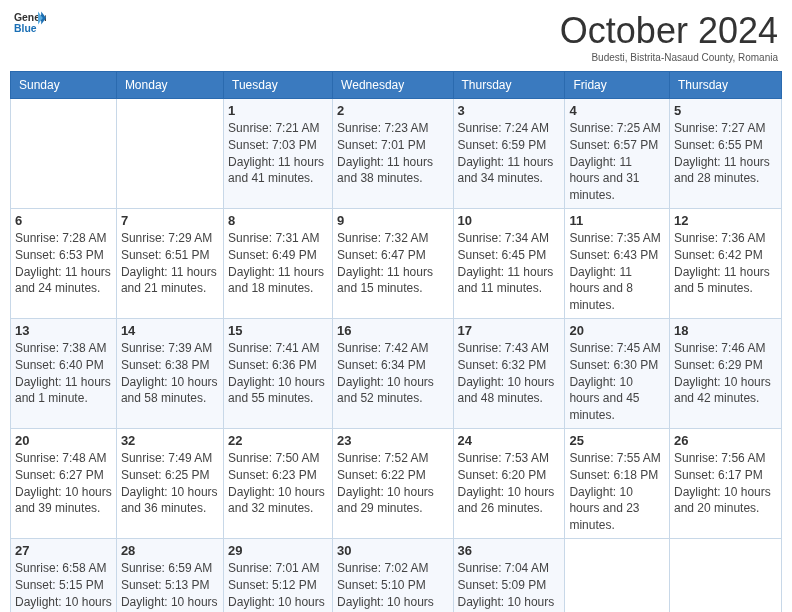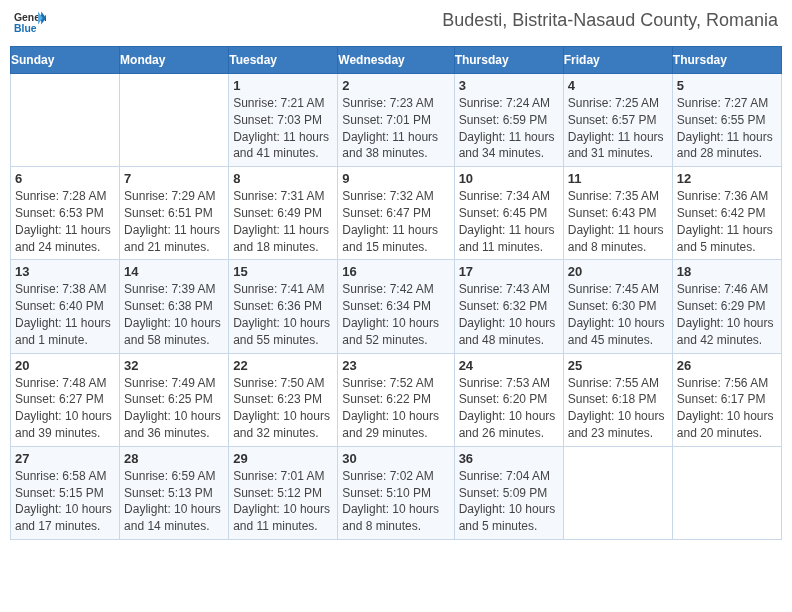--- a/index.html
+++ b/index.html
@@ -28,37 +28,37 @@
     }
     .title-block {
       text-align: right;
     }
     .month-title {
       font-size: 36px;
       font-weight: normal;
       color: #333;
     }
     .subtitle {
-      font-size: 18px;
+      font-size: 10px;
       color: #555;
     }
     table {
       width: 100%;
       border-collapse: collapse;
       font-size: 11px;
     }
     thead tr {
       background-color: #3a7abf;
       color: #fff;
     }
     thead th {
-      padding: 6px 0;
+      padding: 6px 8px;
       text-align: left;
       font-size: 12px;
-      font-weight: bold;
+      font-weight: normal;
       border: 1px solid #2a6aaf;
     }
     tbody tr {
       background: #fff;
     }
     tbody tr:nth-child(odd) {
       background: #f5f8fd;
     }
     tbody td {
       border: 1px solid #c8d8e8;
@@ -87,20 +87,21 @@
 <div class="header">
   <div class="logo">
     <svg class="logo-icon" viewBox="0 0 40 35">
       <text x="0" y="14" font-size="13" font-weight="bold" fill="#333">General</text>
       <text x="0" y="27" font-size="13" font-weight="bold" fill="#1a6fb5">Blue</text>
       <polygon points="34,2 40,10 34,18" fill="#1a6fb5"></polygon>
       <polygon points="30,2 36,10 30,18" fill="#5aabdf"></polygon>
     </svg>
   </div>
   <div class="title-block">
+    <div class="month-title">October 2024</div>
     <div class="subtitle">Budesti, Bistrita-Nasaud County, Romania</div>
   </div>
 </div>
 
 <table>
   <thead>
     <tr>
     <th>Sunday</th>
         <th>Monday</th>
         <th>Tuesday</th>

